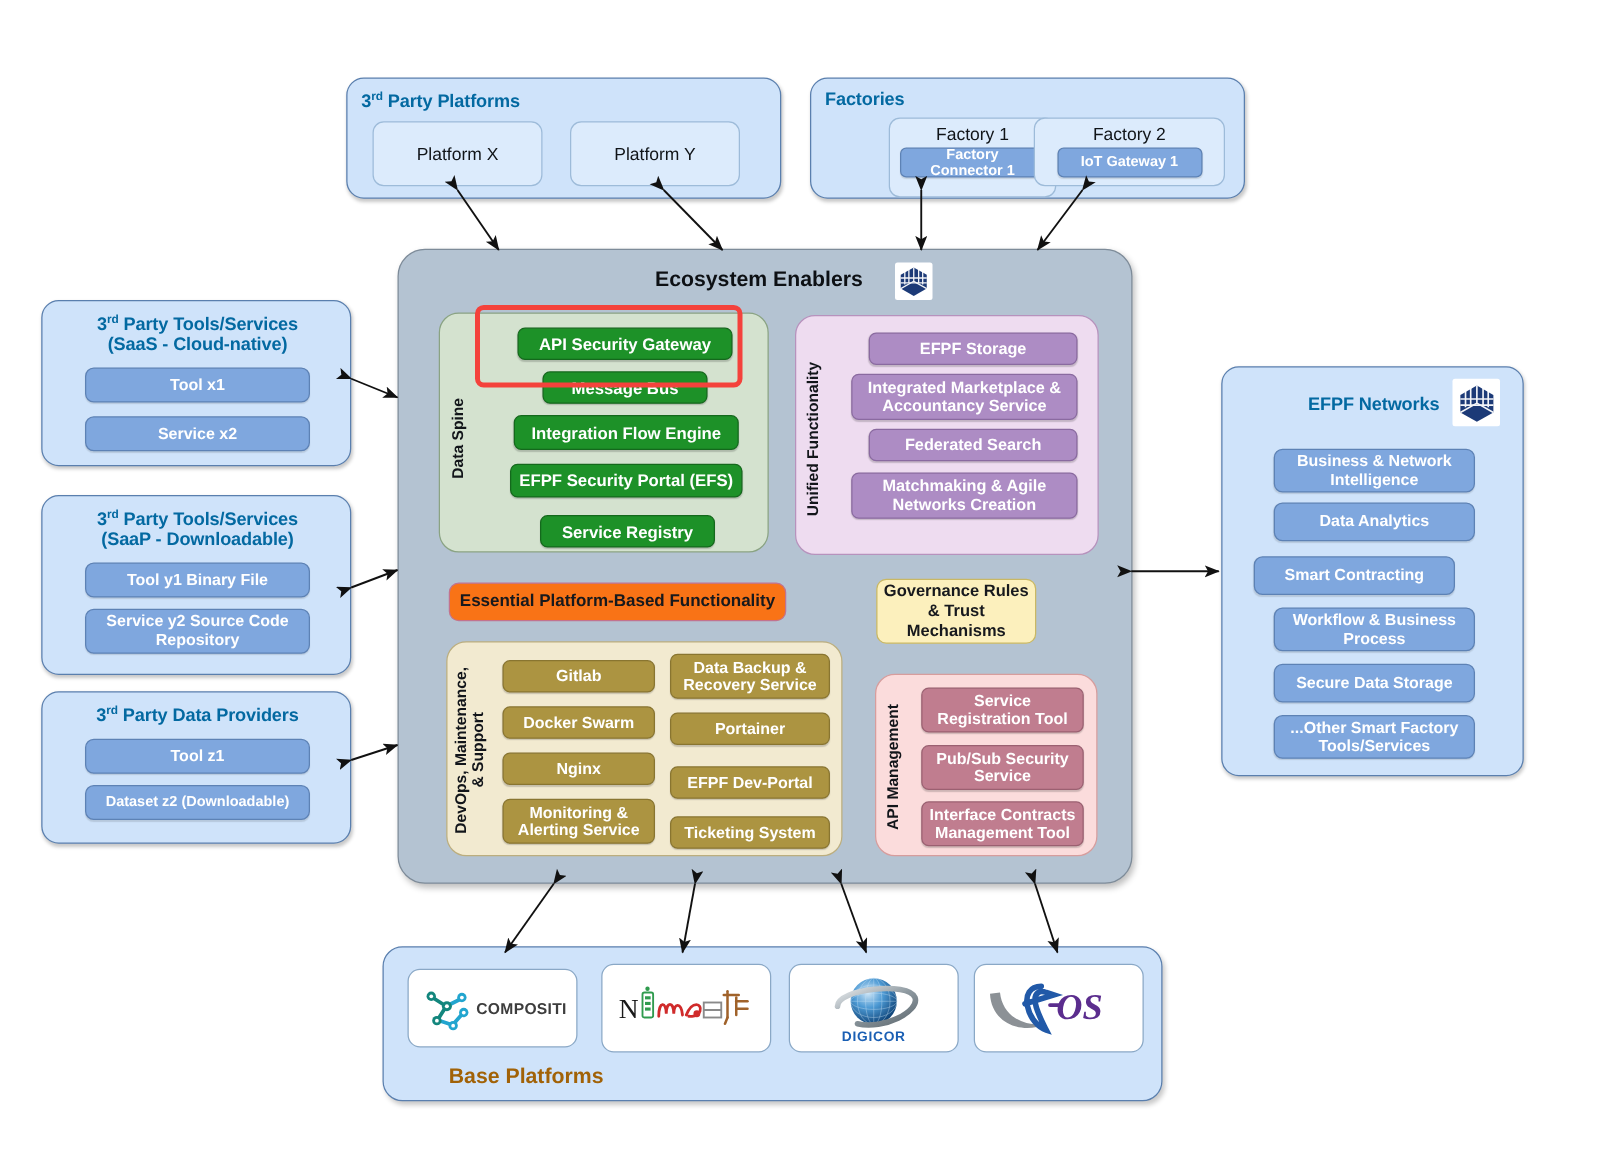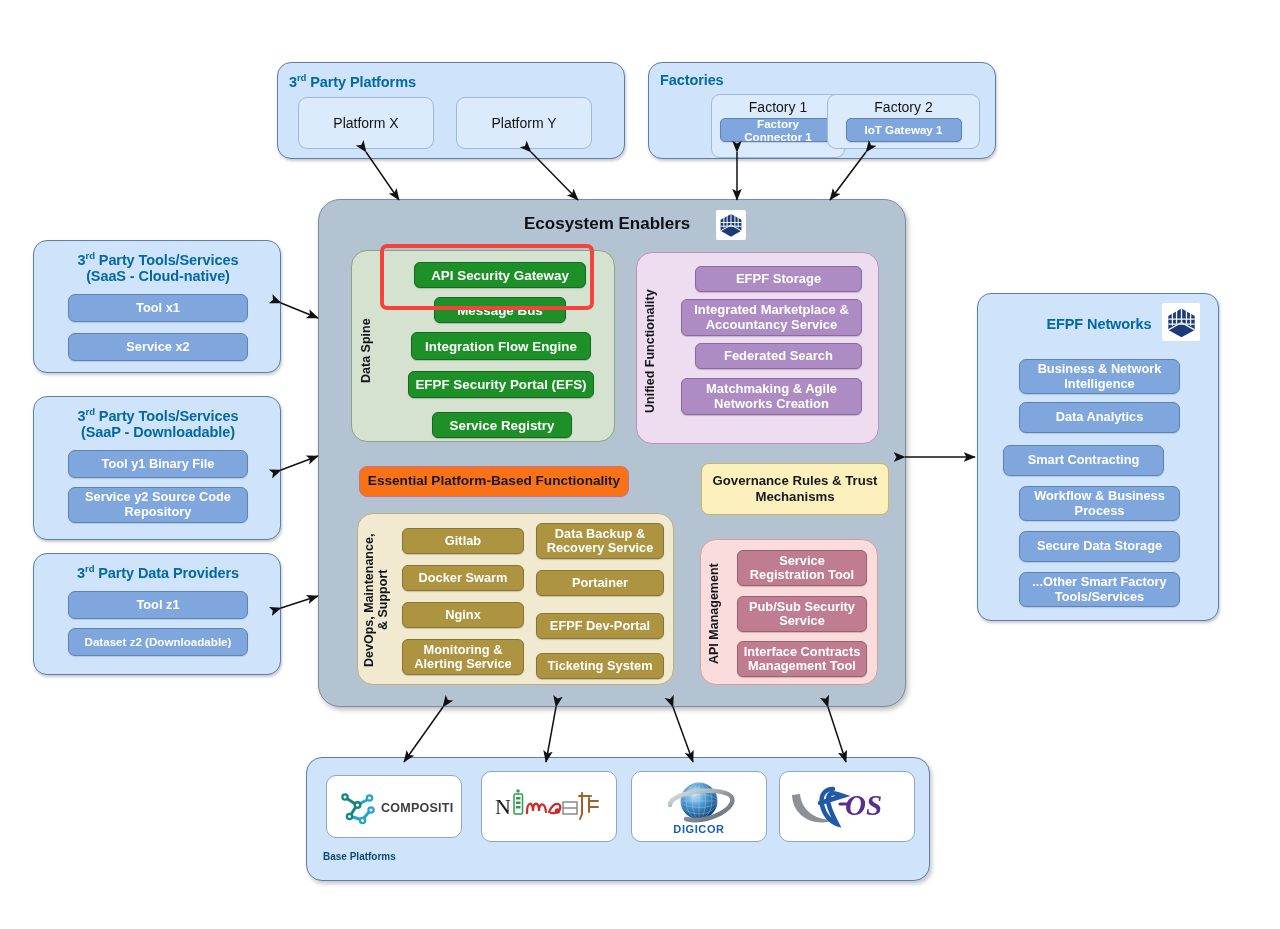--- a/index.html
+++ b/index.html
@@ -88,21 +88,21 @@
   
   #baseplat{
     background:#cfe3fa;border:1px solid #5a7fae;border-radius:16px;
     box-shadow:2px 3px 4px rgba(0,0,0,.22);
   }
   .logocard{
     position:absolute;box-sizing:border-box;background:#ffffff;
     border:1px solid #8aa8c6;border-radius:10px;
     display:flex;align-items:center;justify-content:center;
   }
-  #baseplat-label{position:absolute;font-weight:bold;font-size:10px;color:#0c4a6e;}
+  #baseplat-label{position:absolute;font-weight:bold;font-size:17px;color:#a16207;margin-left:36px;}
 
   .cube-wrap{position:absolute;background:#ffffff;display:flex;align-items:center;justify-content:center;}
 </style>
 </head>
 <body>
 
 <div id="stage">
 
   <svg id="wires" viewBox="0 0 1280 929">
     <defs>
@@ -243,21 +243,21 @@
         <span>Federated Search</span>
       </div>
       <div class="chip chip-purple" style="left:44px;top:125px;width:181px;height:37px;">
         <span>Matchmaking &amp; Agile Networks Creation</span>
       </div>
     </div>
 
     <div class="tagbox tag-pink" style="left:40px;top:266px;width:270px;height:31px;">
       <span>Essential Platform-Based Functionality</span>
     </div>
-    <div class="tagbox tag-yellow" style="left:382px;top:263px;width:188px;height:52px;">
+    <div class="tagbox tag-yellow" style="left:382px;top:263px;width:128px;height:52px;">
       <span>Governance Rules &amp; Trust Mechanisms</span>
     </div>
 
     <div class="groupbox grp-devops" style="left:38px;top:313px;width:317px;height:172px;">
       <div class="vlabel" style="left:5px;top:16px;height:140px;width:30px;">DevOps, Maintenance, &amp; Support</div>
 
       <div class="chip chip-gold" style="left:44px;top:14px;width:122px;height:26px;">
         <span>Gitlab</span>
       </div>
       <div class="chip chip-gold" style="left:44px;top:51px;width:122px;height:26px;">

